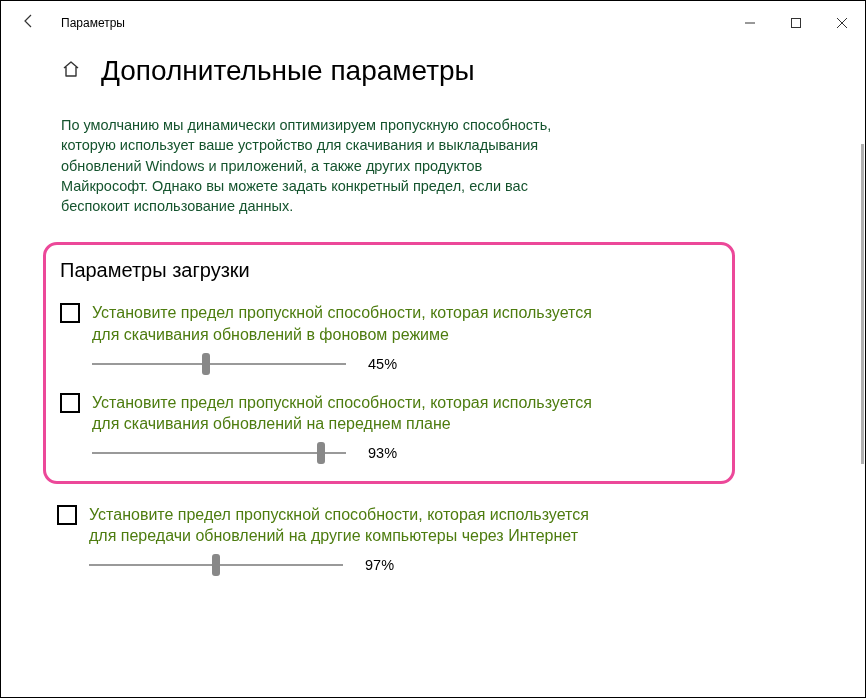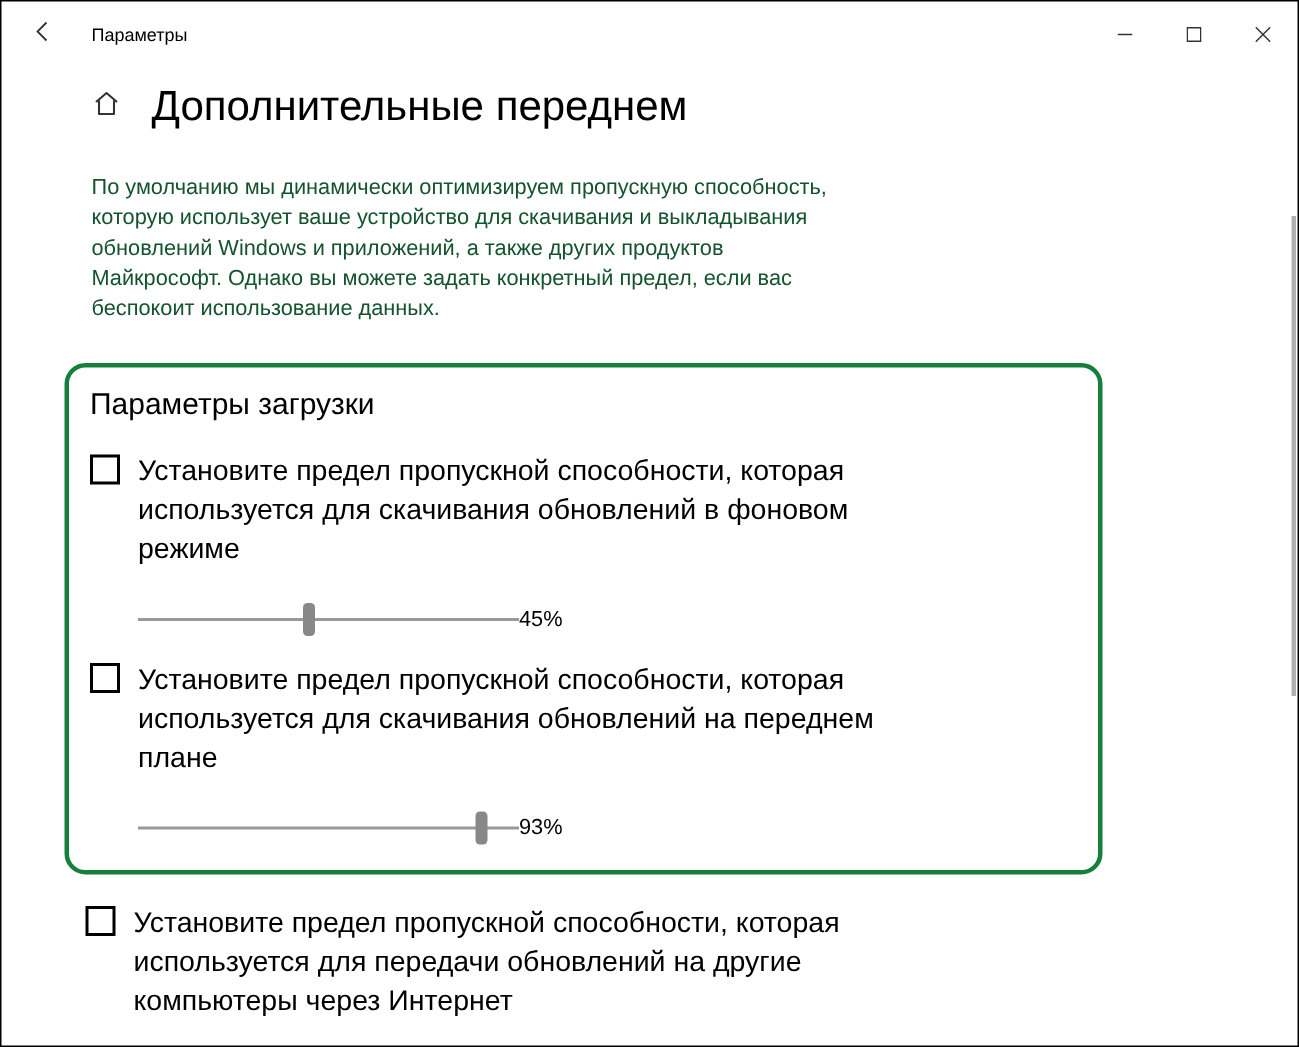--- a/index.html
+++ b/index.html
@@ -70,50 +70,51 @@
     color: #14532d;
     max-width: 510px;
     margin-bottom: 26px;
   }
   .section-title {
     font-size: 20px;
     font-weight: 400;
     margin-bottom: 20px;
   }
   .highlight-box {
-    border: 3px solid #15803d;
+    border: 3px solid #ec4899;
     border-radius: 14px;
     padding: 14px 14px 18px 14px;
     margin-left: -18px;
     margin-right: 70px;
     margin-bottom: 20px;
   }
   .checkbox-row {
     display: flex;
     align-items: flex-start;
     gap: 12px;
     margin-bottom: 6px;
   }
   .checkbox {
     width: 20px;
     height: 20px;
     border: 2px solid #000;
     flex-shrink: 0;
     margin-top: 1px;
   }
   .checkbox-label {
-    font-size: 19px;
+    font-size: 16px;
     line-height: 1.35;
     max-width: 520px;
-    color: #000000;
+    color: #4d7c0f;
   }
   .slider-row {
     display: flex;
     align-items: center;
-    margin: 24px 0 18px 32px;
+    gap: 22px;
+    margin: 8px 0 18px 32px;
   }
   .slider {
     position: relative;
     width: 254px;
     height: 20px;
   }
   .slider-track {
     position: absolute;
     top: 50%;
     left: 0;
@@ -181,21 +182,21 @@
 
 <div class="scrollbar"></div>
 
 <div class="content">
   <div class="header-row">
     <div class="home-icon">
       <svg width="20" height="20" viewBox="0 0 20 20">
           <path d="M3 9 L10 3 L17 9 M5 8 L5 17 L15 17 L15 8" stroke="#333" stroke-width="1.4" fill="none" stroke-linejoin="round"></path>
         </svg>
     </div>
-    <h1 class="page-title">Дополнительные переднем</h1>
+    <h1 class="page-title">Дополнительные параметры</h1>
   </div>
 
   <p class="description">По умолчанию мы динамически оптимизируем пропускную способность, которую использует ваше устройство для скачивания и выкладывания обновлений Windows и приложений, а также других продуктов Майкрософт. Однако вы можете задать конкретный предел, если вас беспокоит использование данных.</p>
 
   <div class="highlight-box">
     <h2 class="section-title">Параметры загрузки</h2>
 
     <div class="checkbox-row">
       <div class="checkbox"></div>
       <div class="checkbox-label">Установите предел пропускной способности, которая используется для скачивания обновлений в фоновом режиме</div>

